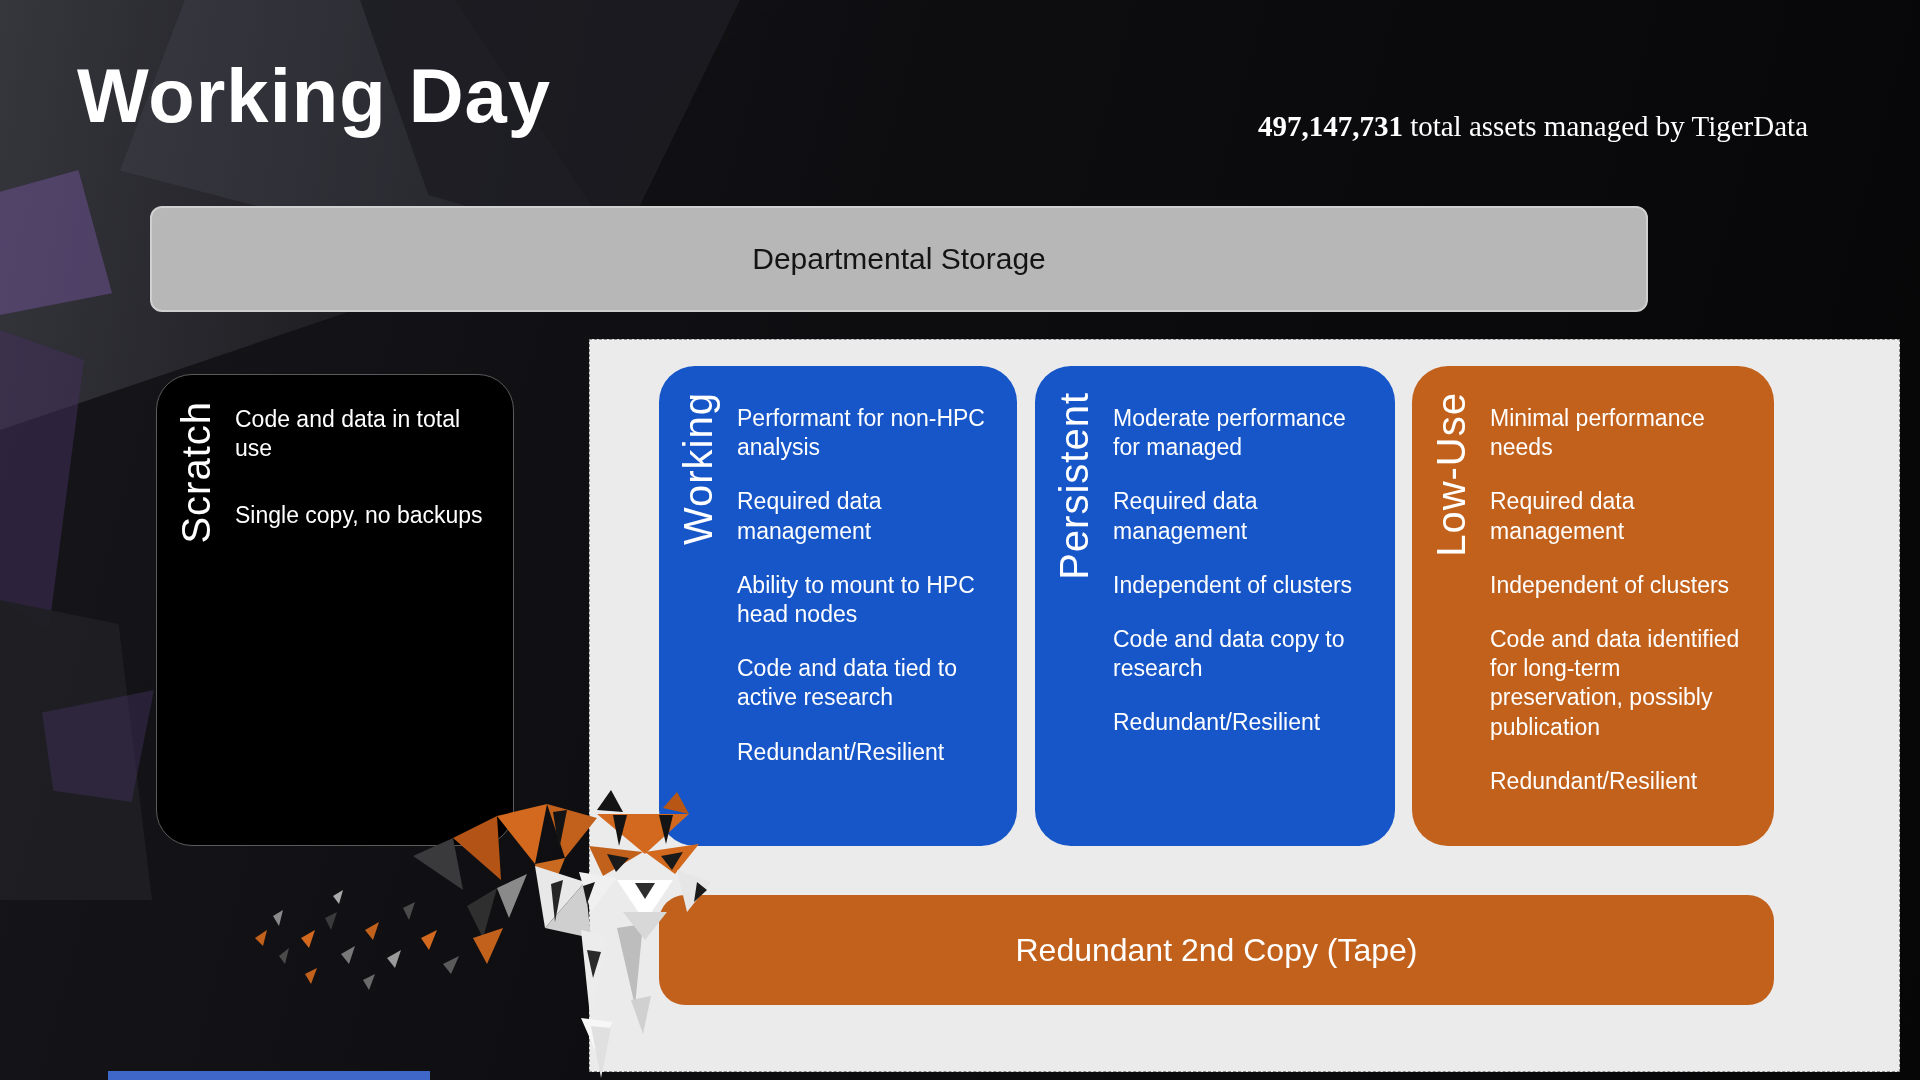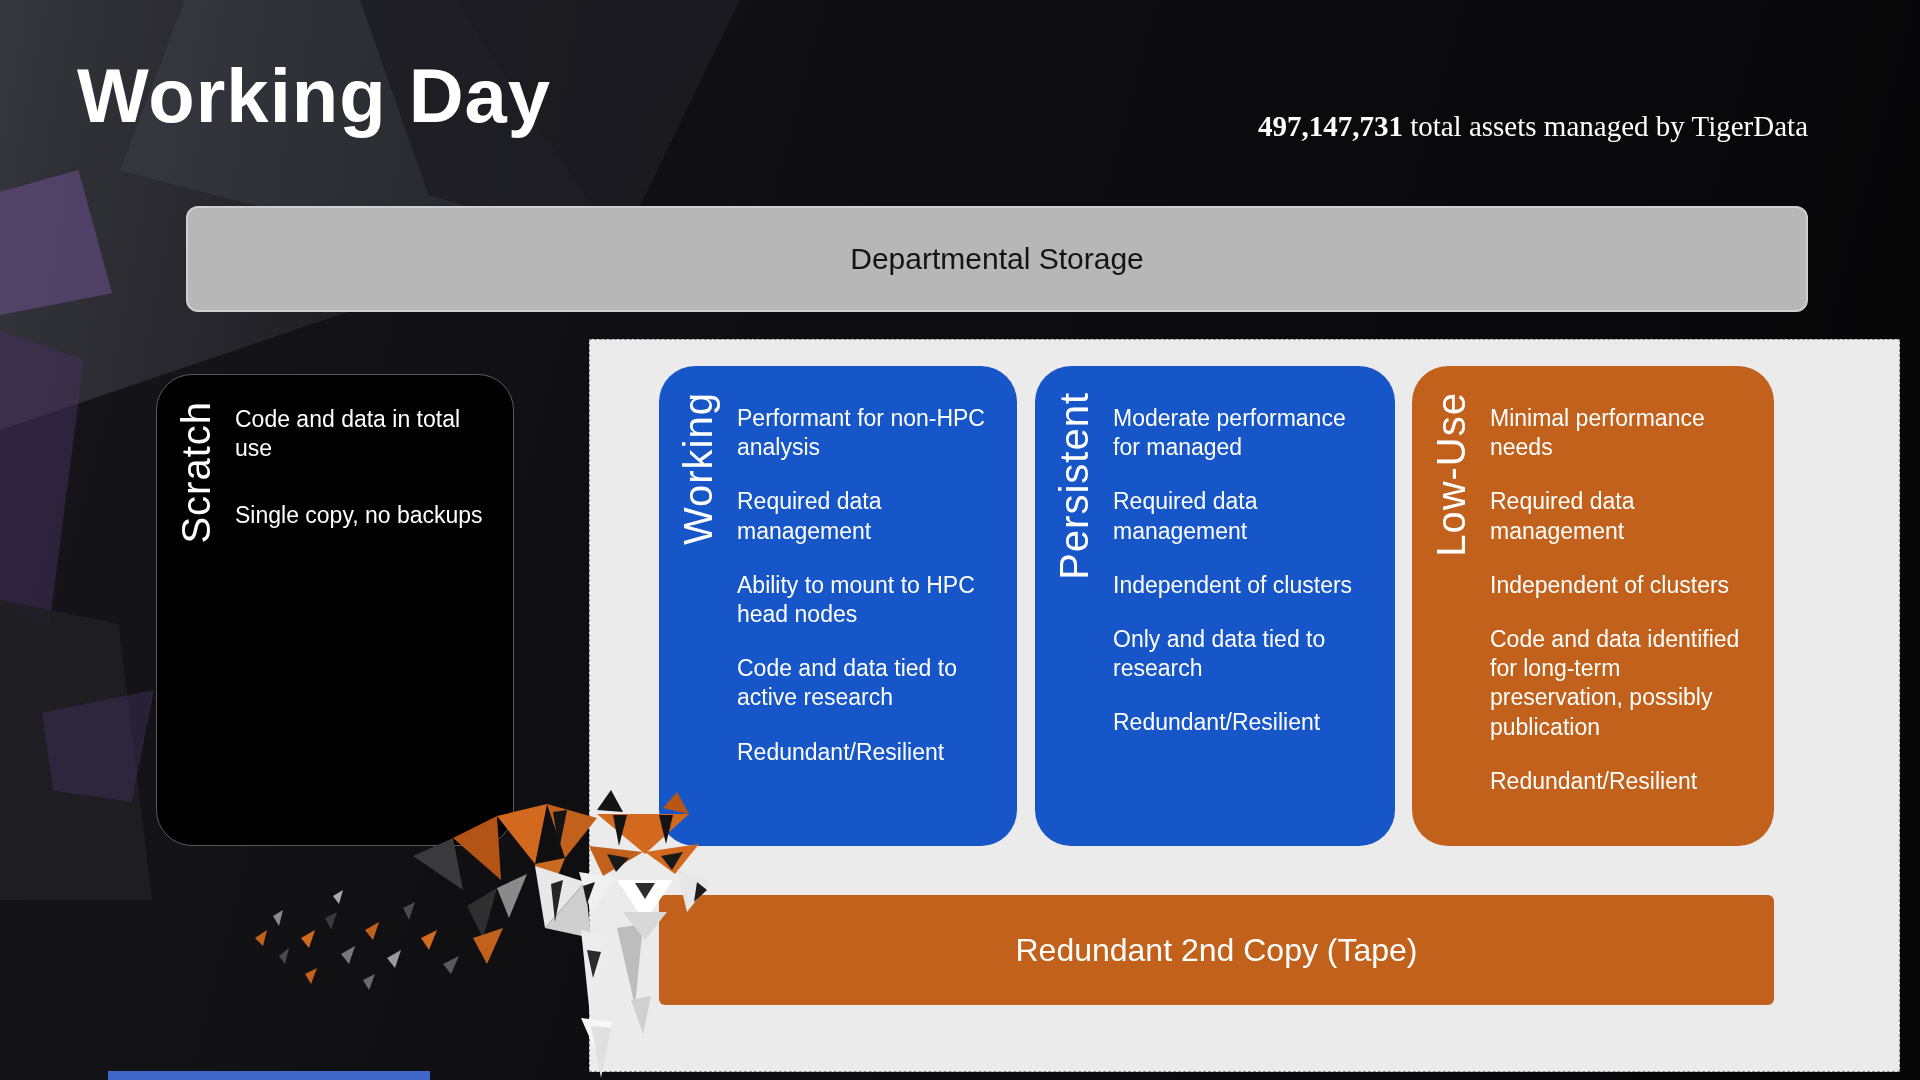--- a/index.html
+++ b/index.html
@@ -29,28 +29,28 @@
   .s8 { left:108px; top:1071px; width:322px; height:9px; background:#3f66c9; }
 
   
   .title { position:absolute; left:77px; top:52px; font-size:76px; font-weight:bold;
            color:#ffffff; letter-spacing:1px; }
   .stats { position:absolute; right:112px; top:110px; font-family:"Liberation Serif", serif;
            font-size:29px; color:#ffffff; white-space:nowrap; }
   .stats b { font-weight:bold;margin-left:48px; }
 
   
-  .dept-banner { position:absolute; left:150px; top:206px; width:1622px; height:106px;
+  .dept-banner { position:absolute; left:150px; top:206px; width:1498px; height:106px;
                  background:#b7b7b7; border:2px solid #cfcfcf; border-radius:12px;
                  display:flex; align-items:center; justify-content:center;
-                 font-size:30px; color:#141414;margin-left:36px; }
+                 font-size:30px; color:#141414; }
   .panel { position:absolute; left:589px; top:339px; width:1311px; height:733px;
            background:#ebebeb; border:1px dashed #8f8f8f; }
   .tape-banner { position:absolute; left:659px; top:895px; width:1115px; height:110px;
-                 background:#c2611c; border-radius:6px;
+                 background:#c2611c; border-radius:26px;
                  display:flex; align-items:center; justify-content:center;
                  font-size:32px; color:#ffffff; }
 
   
   .tier { position:absolute; top:366px; width:358px; height:480px; border-radius:36px;
           display:flex; color:#fff; }
   .tier-scratch { left:156px; top:374px; height:472px; background:#000000;
                   border:1px solid #5a5a5a; }
   .tier-working    { left:659px;  background:#1656c8; }
   .tier-persistent { left:1035px; width:360px; background:#1656c8; }
@@ -114,21 +114,21 @@
   </section>
 
   <section class="tier tier-persistent">
     <div class="vlabel-col">
       <div class="vlabel">Persistent</div>
     </div>
     <ul class="items">
       <li>Moderate performance for managed</li>
       <li>Required data management</li>
       <li>Independent of clusters</li>
-      <li>Only and data tied to research</li>
+      <li>Code and data copy to research</li>
       <li>Redundant/Resilient</li>
     </ul>
   </section>
 
   <section class="tier tier-lowuse">
     <div class="vlabel-col">
       <div class="vlabel">Low-Use</div>
     </div>
     <ul class="items">
       <li>Minimal performance needs</li>

